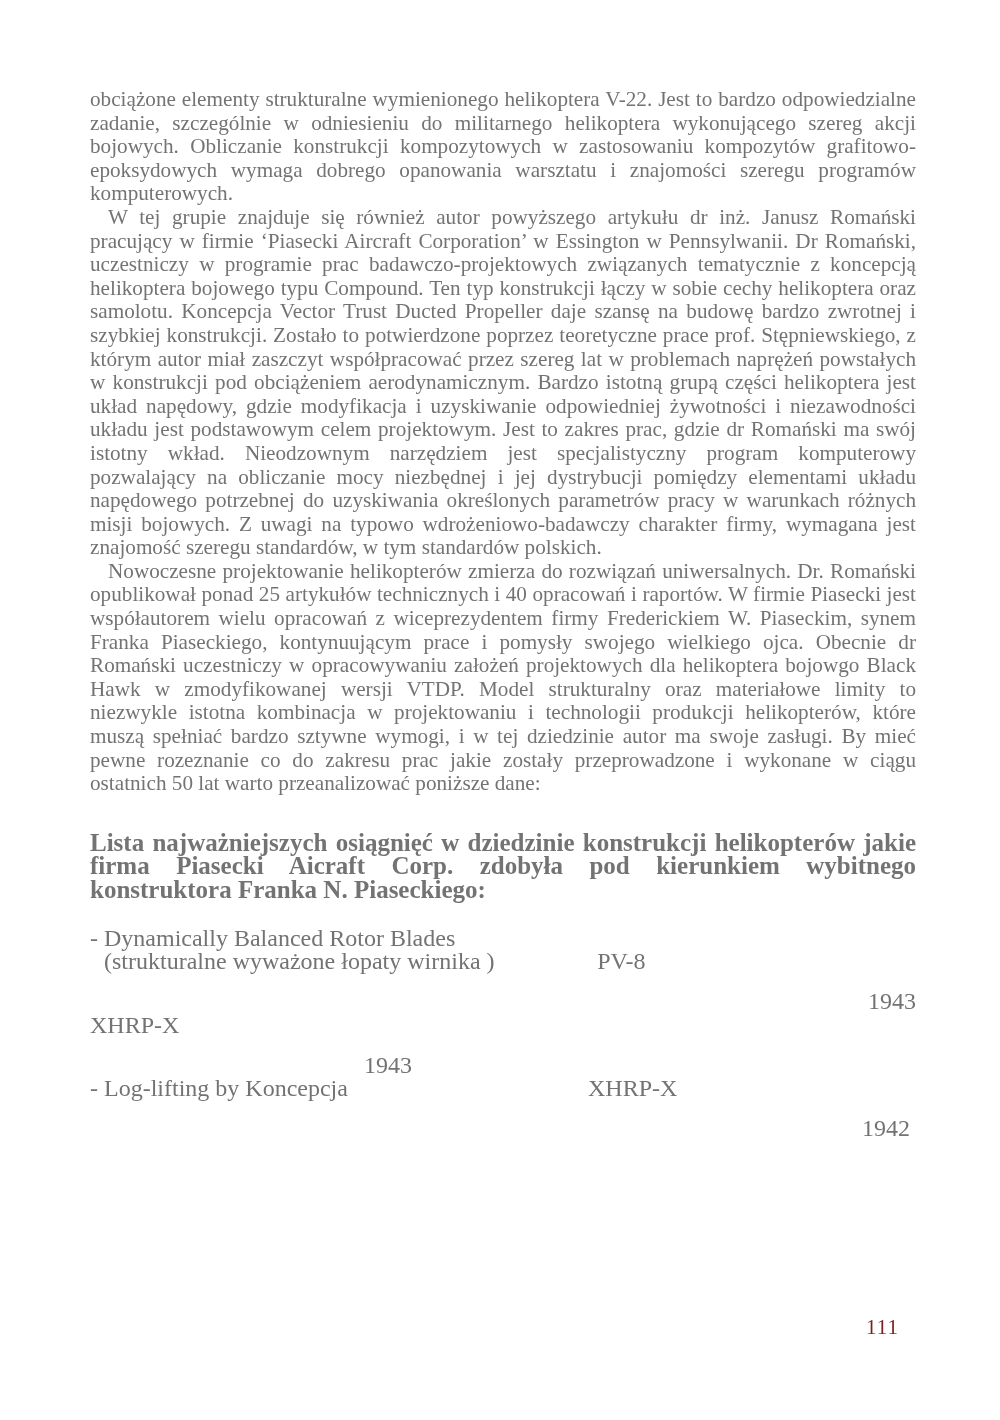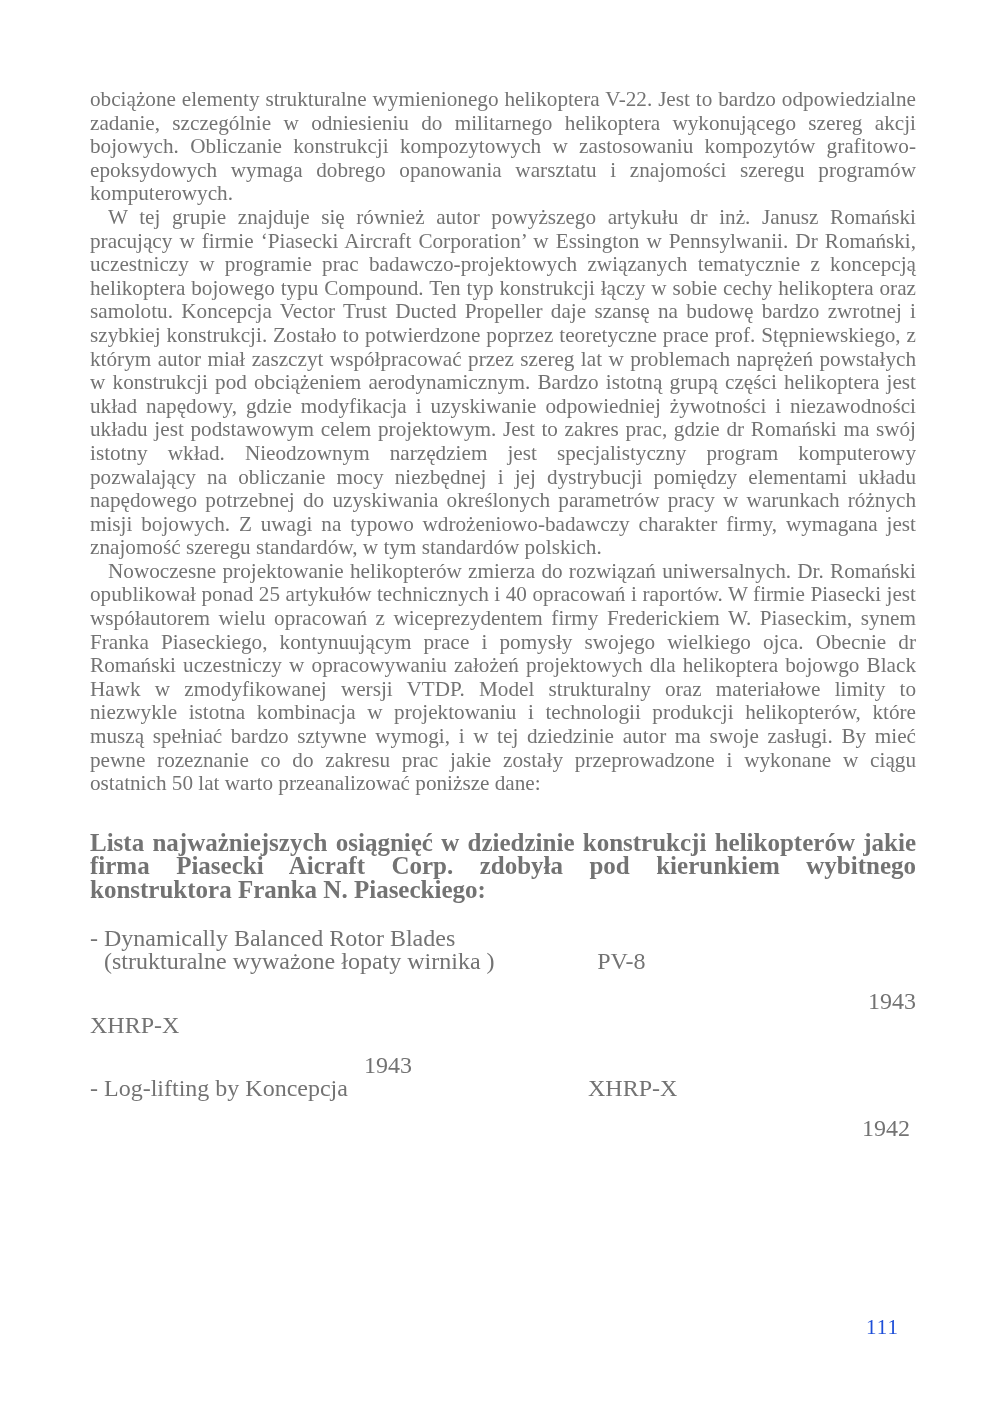--- a/index.html
+++ b/index.html
@@ -17,21 +17,21 @@
   }
   .list { margin-top: 25px; font-size: 24px; line-height: 23.5px; }
   .item { position: relative; }
   .item-line { display: flex; }
   .col-name { width: 498px; white-space: nowrap; }
   .col-model { width: 262px; white-space: nowrap; }
   .col-year { width: 60px; text-align: right; white-space: nowrap; margin-top: 40px; }
   .sub { padding-left: 14px; }
   .page-number {
     position: absolute; left: 866px; top: 1315px; font-family: "Liberation Serif", serif;
-    font-size: 21px; color: #1d4ed8; letter-spacing: 1px;
+    font-size: 21px; color: #7f1d1d; letter-spacing: 1px;
   }
 </style>
 </head>
 <body>
 
 <div class="page">
   <p class="para">obciążone elementy strukturalne wymienionego helikoptera V-22. Jest to bardzo odpowiedzialne zadanie, szczególnie w odniesieniu do militarnego helikoptera wykonującego szereg akcji bojowych. Obliczanie konstrukcji kompozytowych w zastosowaniu  kompozytów grafitowo-epoksydowych wymaga dobrego opanowania warsztatu i znajomości szeregu programów komputerowych.</p>
   <p class="para indent">W tej grupie znajduje się również autor powyższego artykułu dr inż.  Janusz Romański pracujący w firmie ‘Piasecki Aircraft Corporation’ w Essington w Pennsylwanii.  Dr  Romański, uczestniczy w programie prac badawczo-projektowych związanych tematycznie z koncepcją helikoptera bojowego typu Compound. Ten typ konstrukcji łączy w sobie cechy helikoptera oraz samolotu. Koncepcja Vector Trust Ducted Propeller daje szansę na budowę bardzo zwrotnej i szybkiej konstrukcji. Zostało to potwierdzone poprzez teoretyczne prace prof. Stępniewskiego, z którym autor miał zaszczyt współpracować przez szereg lat w problemach naprężeń powstałych w konstrukcji pod obciążeniem aerodynamicznym. Bardzo istotną grupą części helikoptera jest układ napędowy, gdzie modyfikacja i uzyskiwanie odpowiedniej żywotności i niezawodności układu jest podstawowym celem projektowym. Jest to zakres prac, gdzie dr Romański ma swój istotny wkład. Nieodzownym narzędziem jest specjalistyczny program komputerowy pozwalający na obliczanie mocy niezbędnej i jej dystrybucji pomiędzy elementami układu napędowego potrzebnej do uzyskiwania określonych parametrów pracy w warunkach różnych misji bojowych. Z uwagi na typowo wdrożeniowo-badawczy charakter firmy, wymagana jest znajomość szeregu standardów, w tym standardów polskich.</p>
   <p class="para indent">Nowoczesne projektowanie helikopterów zmierza do rozwiązań uniwersalnych. Dr. Romański opublikował ponad 25  artykułów technicznych i 40 opracowań i raportów. W firmie Piasecki jest współautorem wielu opracowań z wiceprezydentem firmy Frederickiem W. Piaseckim, synem Franka Piaseckiego, kontynuującym prace i pomysły swojego wielkiego ojca. Obecnie dr Romański uczestniczy w opracowywaniu założeń projektowych dla helikoptera bojowgo Black Hawk w zmodyfikowanej wersji VTDP. Model strukturalny oraz materiałowe limity to niezwykle istotna kombinacja w projektowaniu i technologii produkcji helikopterów, które muszą spełniać bardzo sztywne wymogi, i w tej dziedzinie autor ma swoje zasługi. By mieć pewne rozeznanie co do zakresu prac jakie zostały przeprowadzone i wykonane w ciągu ostatnich 50 lat warto przeanalizować poniższe dane:</p>
 

